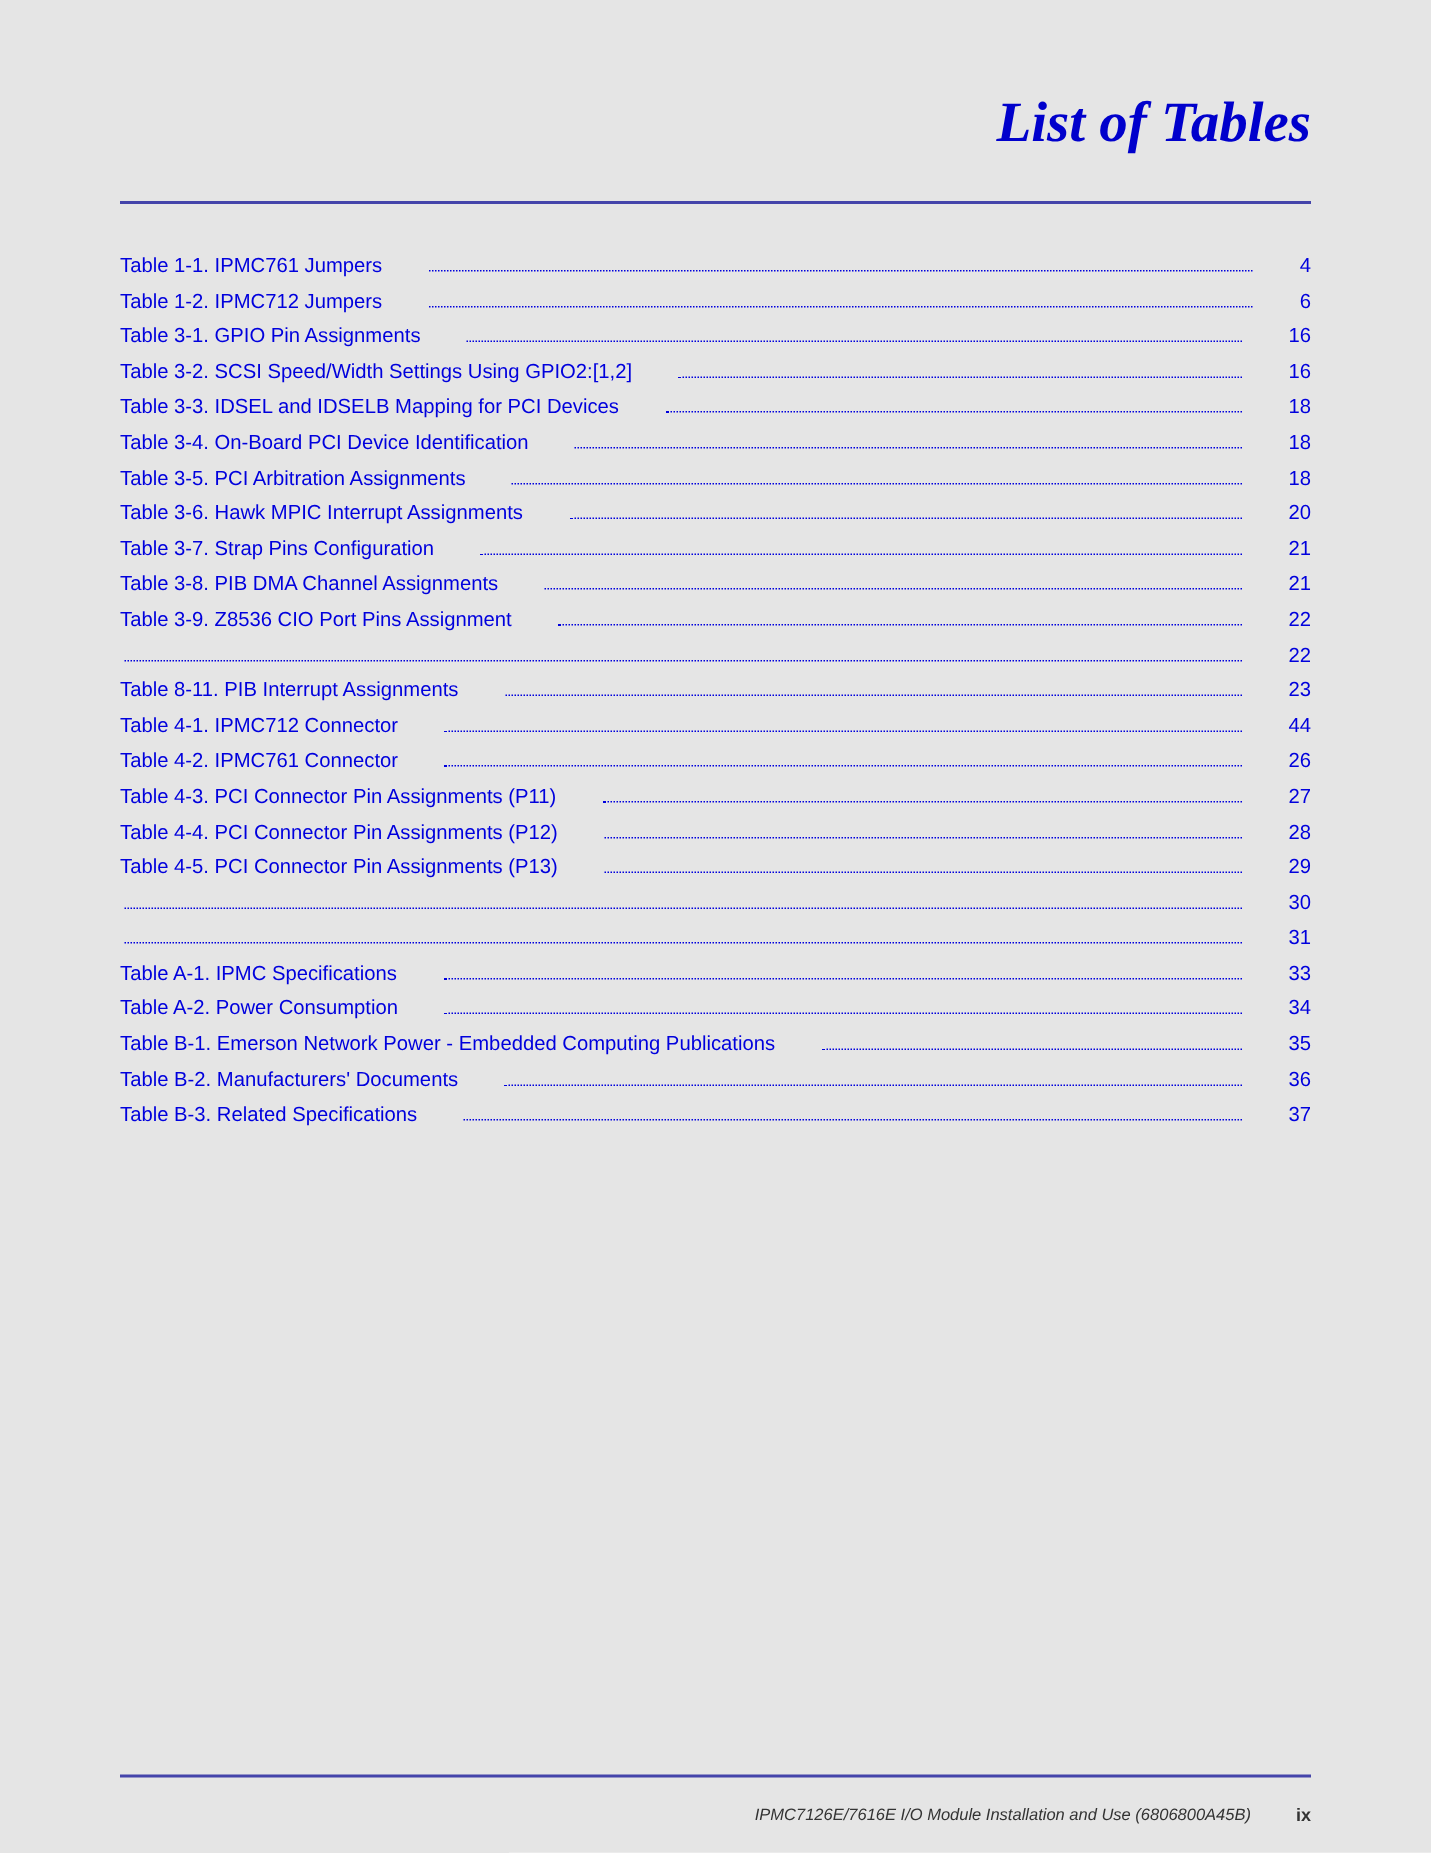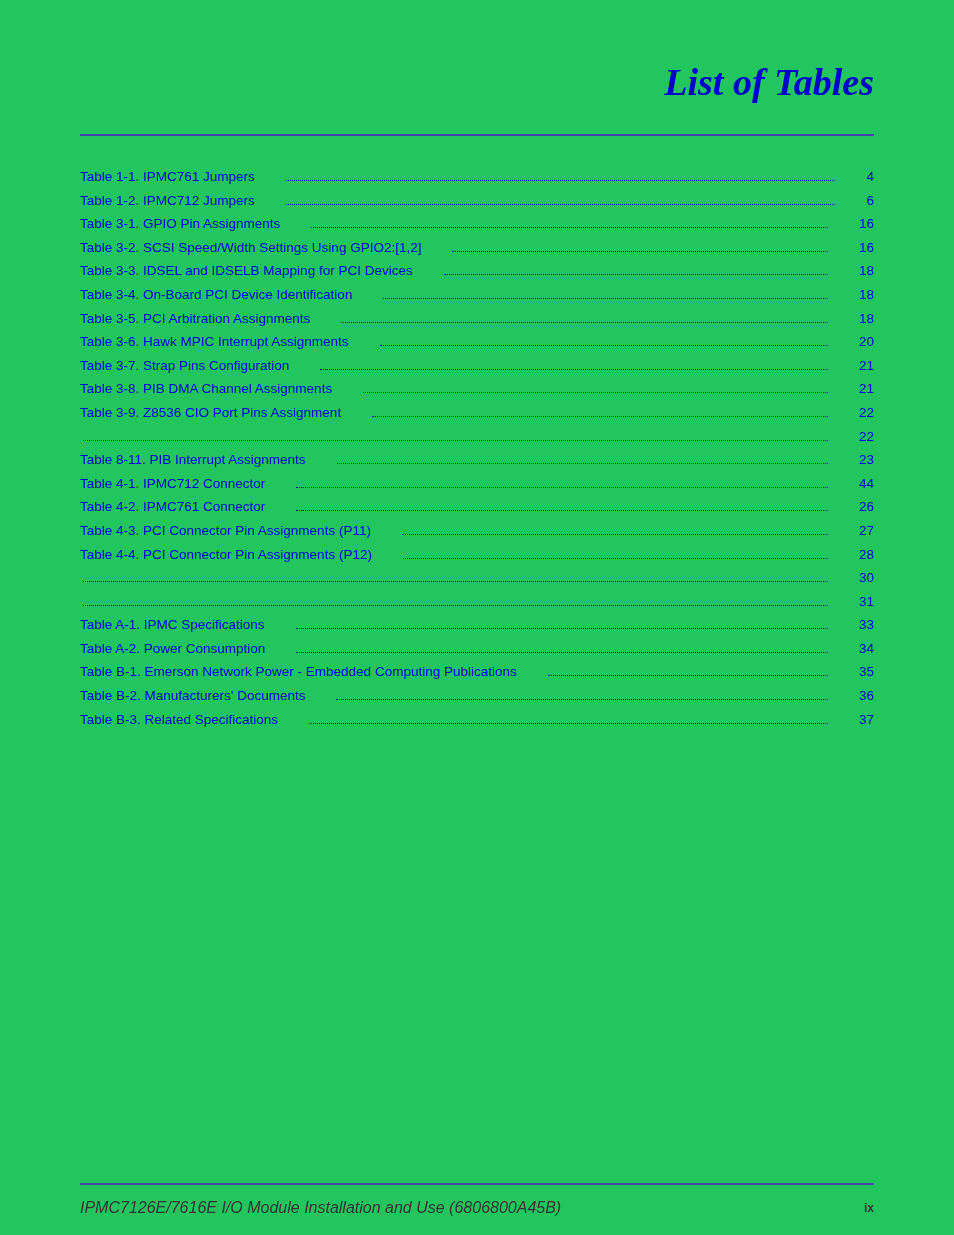--- a/index.html
+++ b/index.html
@@ -12,21 +12,21 @@
       background: #ffffff;
       font-family: Arial, Helvetica, sans-serif;
       width: 954px;
       min-height: 1235px;
       position: relative;
     }
 
     .page {
       width: 954px;
       min-height: 1235px;
-      background: #22c55e;
+      background: #e5e5e5;
       position: relative;
       padding: 0;
     }
 
     .header-title {
       text-align: right;
       padding: 60px 80px 20px 80px;
       font-size: 38px;
       font-style: italic;
       color: #0000cc;
@@ -91,23 +91,23 @@
       left: 0;
       right: 0;
       display: flex;
       justify-content: space-between;
       align-items: center;
       padding: 0 80px;
     }
 
     .footer-text {
       color: #333333;
-      font-size: 16px;
+      font-size: 11px;
       font-style: italic;
-      text-align: left;
+      text-align: right;
       flex: 1;
     }
 
     .footer-page {
       color: #333333;
       font-size: 12px;
       font-weight: bold;
       padding-left: 30px;
     }
   </style>
@@ -199,20 +199,25 @@
         <a class="toc-link" href="#">Table 4-3.  PCI Connector Pin Assignments (P11)</a>
         <span class="toc-dots"></span>
         <span class="toc-page">27</span>
       </li>
       <li class="toc-item">
         <a class="toc-link" href="#">Table 4-4.  PCI Connector Pin Assignments (P12)</a>
         <span class="toc-dots"></span>
         <span class="toc-page">28</span>
       </li>
       <li class="toc-item">
+        <a class="toc-link" href="#">Table 4-5.  PCI Connector Pin Assignments (P13)</a>
+        <span class="toc-dots"></span>
+        <span class="toc-page">29</span>
+      </li>
+      <li class="toc-item">
         <span class="toc-dots"></span>
         <span class="toc-page">30</span>
       </li>
       <li class="toc-item">
         <span class="toc-dots"></span>
         <span class="toc-page">31</span>
       </li>
       <li class="toc-item">
         <a class="toc-link" href="#">Table A-1.  IPMC Specifications</a>
         <span class="toc-dots"></span>

